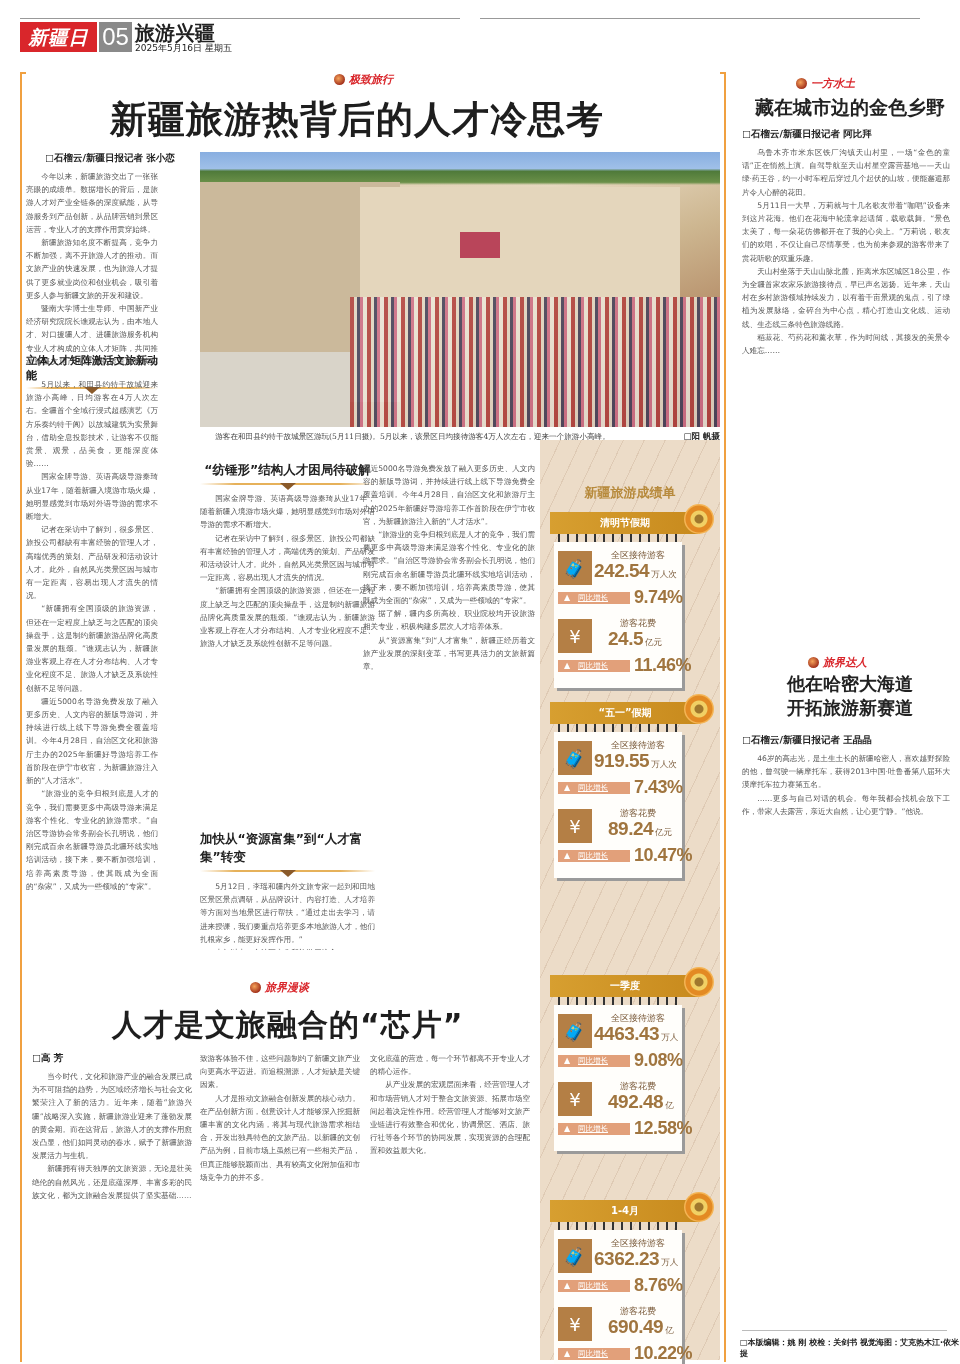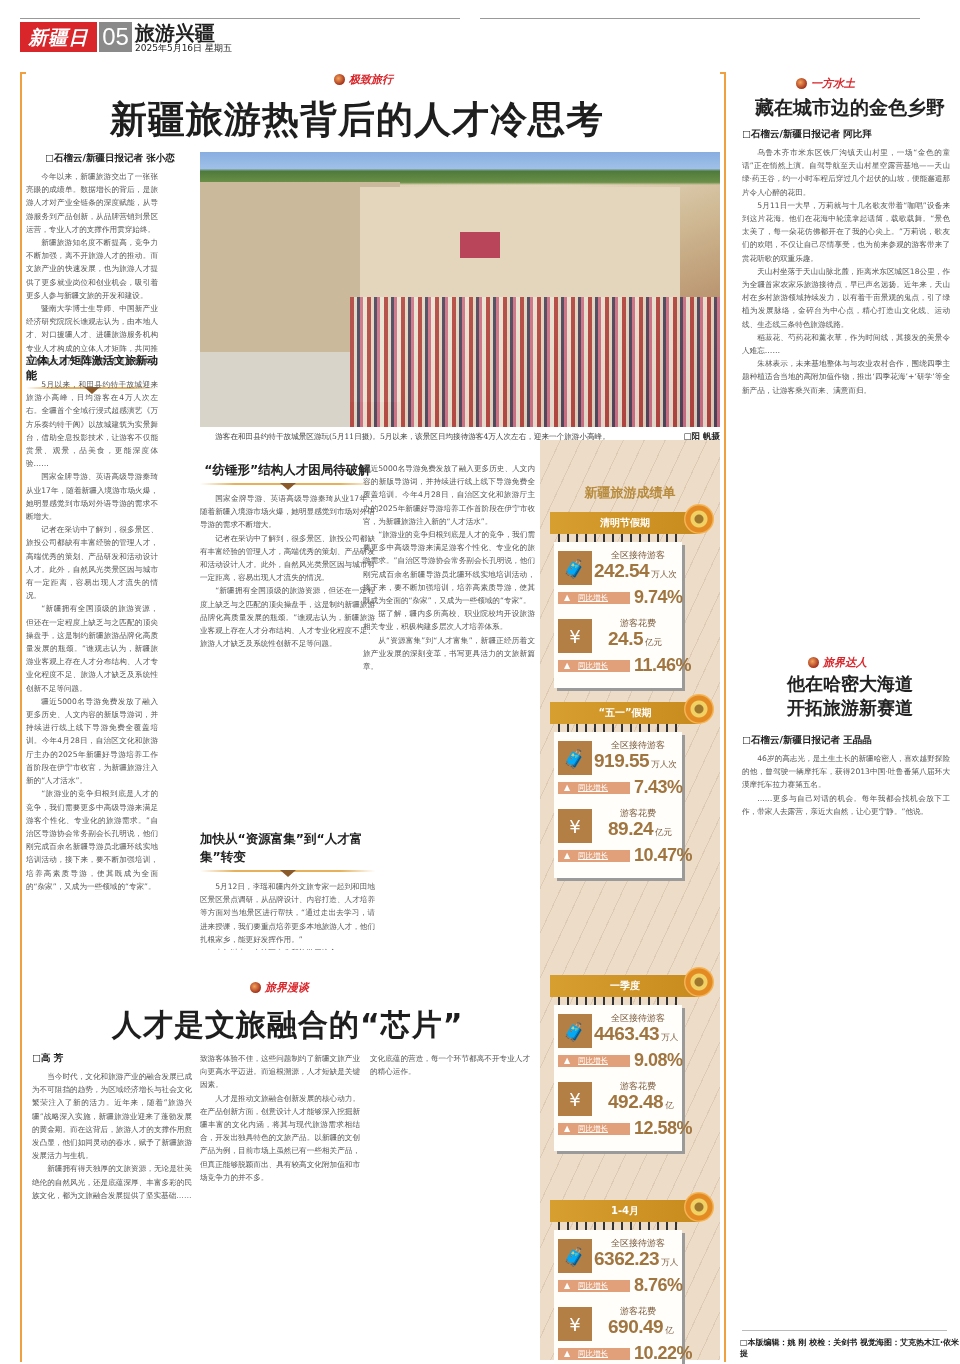--- a/index.html
+++ b/index.html
@@ -263,34 +263,34 @@
 <div class="abs body serif-body" style="left:32px; top:1070px; width:160px; height:285px; overflow:hidden;">
   <p>当今时代，文化和旅游产业的融合发展已成为不可阻挡的趋势，为区域经济增长与社会文化繁荣注入了新的活力。近年来，随着“旅游兴疆”战略深入实施，新疆旅游业迎来了蓬勃发展的黄金期。而在这背后，旅游人才的支撑作用愈发凸显，他们如同灵动的春水，赋予了新疆旅游发展活力与生机。</p>
   <p>新疆拥有得天独厚的文旅资源，无论是壮美绝伦的自然风光，还是底蕴深厚、丰富多彩的民族文化，都为文旅融合发展提供了坚实基础……</p>
 </div>
 <div class="abs body serif-body" style="left:200px; top:1052px; width:160px; height:305px; overflow:hidden;">
   <p style="text-indent:0;">致游客体验不佳，这些问题制约了新疆文旅产业向更高水平迈进。而追根溯源，人才短缺是关键因素。</p>
   <p>人才是推动文旅融合创新发展的核心动力。在产品创新方面，创意设计人才能够深入挖掘新疆丰富的文化内涵，将其与现代旅游需求相结合，开发出独具特色的文旅产品。以新疆的文创产品为例，目前市场上虽然已有一些相关产品，但真正能够脱颖而出、具有较高文化附加值和市场竞争力的并不多。</p>
 </div>
 <div class="abs body serif-body" style="left:370px; top:1052px; width:160px; height:305px; overflow:hidden;">
   <p style="text-indent:0;">文化底蕴的营造，每一个环节都离不开专业人才的精心运作。</p>
+  <p>从产业发展的宏观层面来看，经营管理人才和市场营销人才对于整合文旅资源、拓展市场空间起着决定性作用。经营管理人才能够对文旅产业链进行有效整合和优化，协调景区、酒店、旅行社等各个环节的协同发展，实现资源的合理配置和效益最大化。</p>
 </div>
 
 <div class="abs kicker rcol-kicker">
   <span class="dot"></span>
   <span>一方水土</span>
 </div>
 <div class="abs rhead1">藏在城市边的金色乡野</div>
 <div class="abs byline" style="left:742px; top:128px;">□石榴云/新疆日报记者 阿比拜</div>
 <div class="abs body" style="left:742px; top:146px; width:208px; height:500px; overflow:hidden;">
   <p>乌鲁木齐市米东区铁厂沟镇天山村里，一场“金色的童话”正在悄然上演。自驾导航至天山村星空露营基地——天山绿·药王谷，约一小时车程后穿过几个起伏的山坡，便能邂逅那片令人心醉的花田。</p>
   <p>5月11日一大早，万莉就与十几名歌友带着“咖唱”设备来到这片花海。他们在花海中轮流拿起话筒，载歌载舞。“景色太美了，每一朵花仿佛都开在了我的心尖上。”万莉说，歌友们的欢唱，不仅让自己尽情享受，也为前来参观的游客带来了赏花听歌的双重乐趣。</p>
   <p>天山村坐落于天山山脉北麓，距离米东区城区18公里，作为全疆首家农家乐旅游接待点，早已声名远扬。近年来，天山村在乡村旅游领域持续发力，以有着千亩景观的鬼点，引了绿植为发展脉络，金碎台为中心点，精心打造山文化线、运动线、生态线三条特色旅游线路。</p>
   <p>稻菽花、芍药花和薰衣草，作为时间线，其接发的美景令人难忘……</p>
-  <p>朱林表示，未来基地整体与与农业农村合作，围绕四季主题种植适合当地的高附加值作物，推出‘四季花海’+‘研学’等全新产品，让游客乘兴而来、满意而归。</p>
 </div>
 
 <div class="abs kicker" style="left:808px; top:655px;">
   <span class="dot"></span>
   <span>旅界达人</span>
 </div>
 <div class="abs rhead2">
   <div>他在哈密大海道</div>
   <div>开拓旅游新赛道</div>
 </div>

